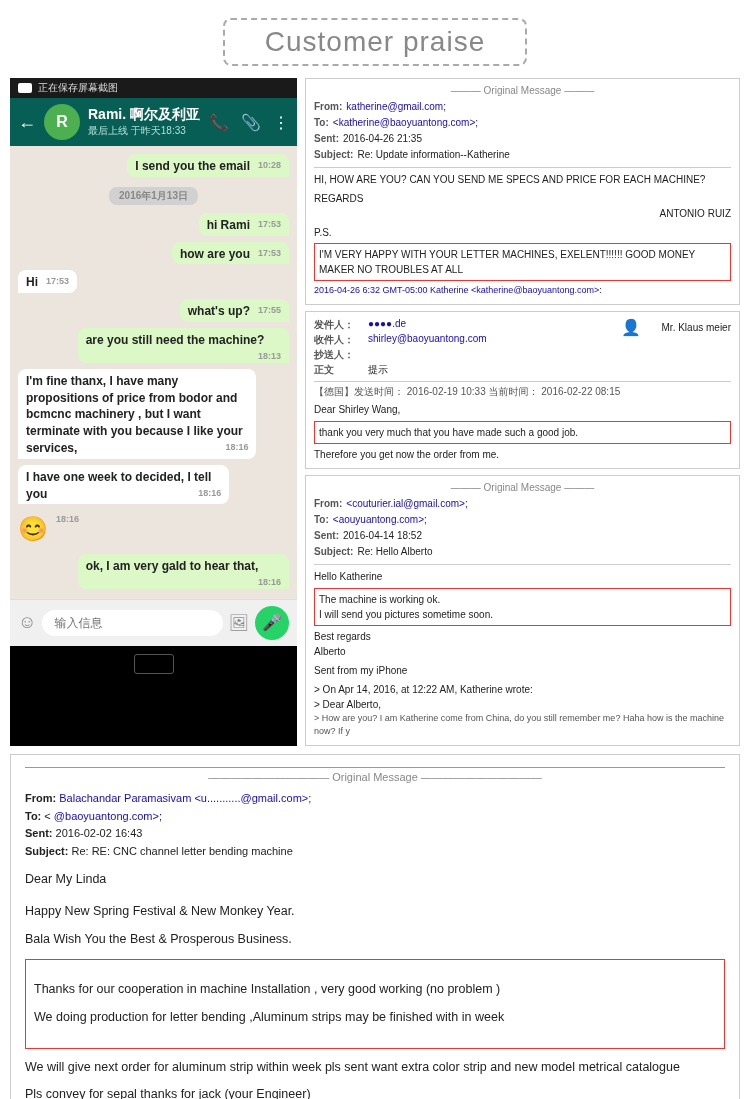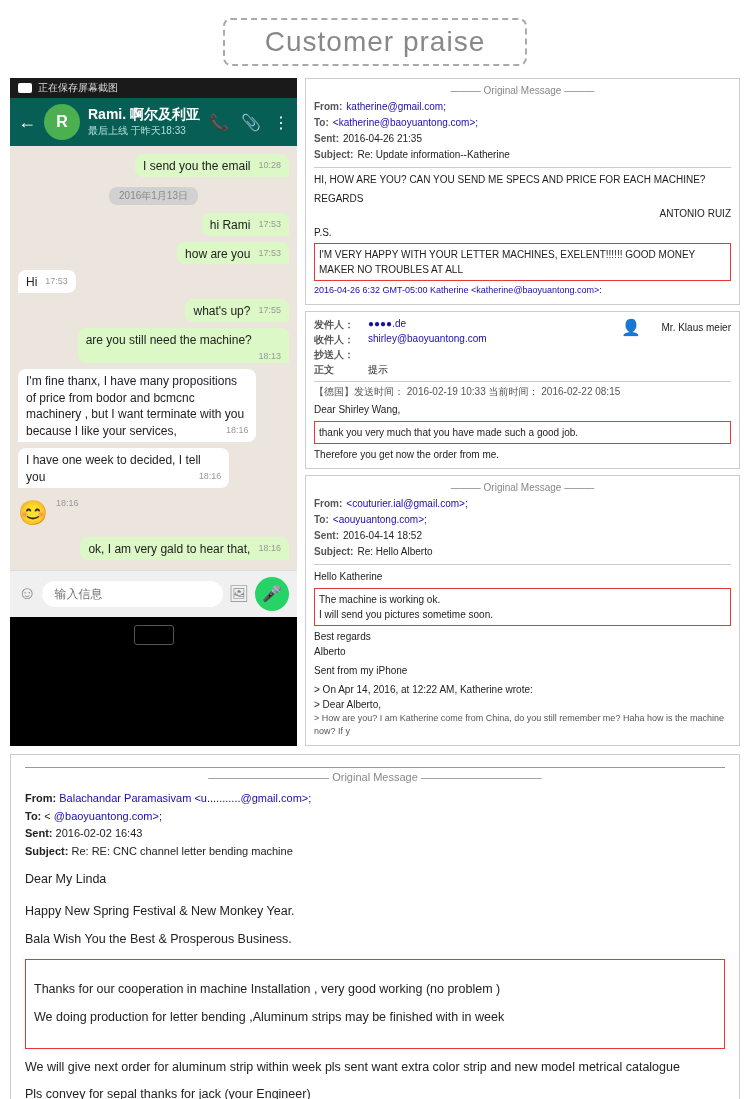--- a/index.html
+++ b/index.html
@@ -110,20 +110,21 @@
       font-size: 16px;
     }
 
     .wa-chat-bg {
       background: #ece5dd;
       min-height: 420px;
       padding: 8px;
       display: flex;
       flex-direction: column;
       gap: 4px;
+      font-weight: bold;
     }
 
     .wa-date-divider {
       text-align: center;
       font-size: 10px;
       color: #888;
       background: #d1d1d1;
       border-radius: 8px;
       padding: 2px 10px;
       margin: 4px auto;

